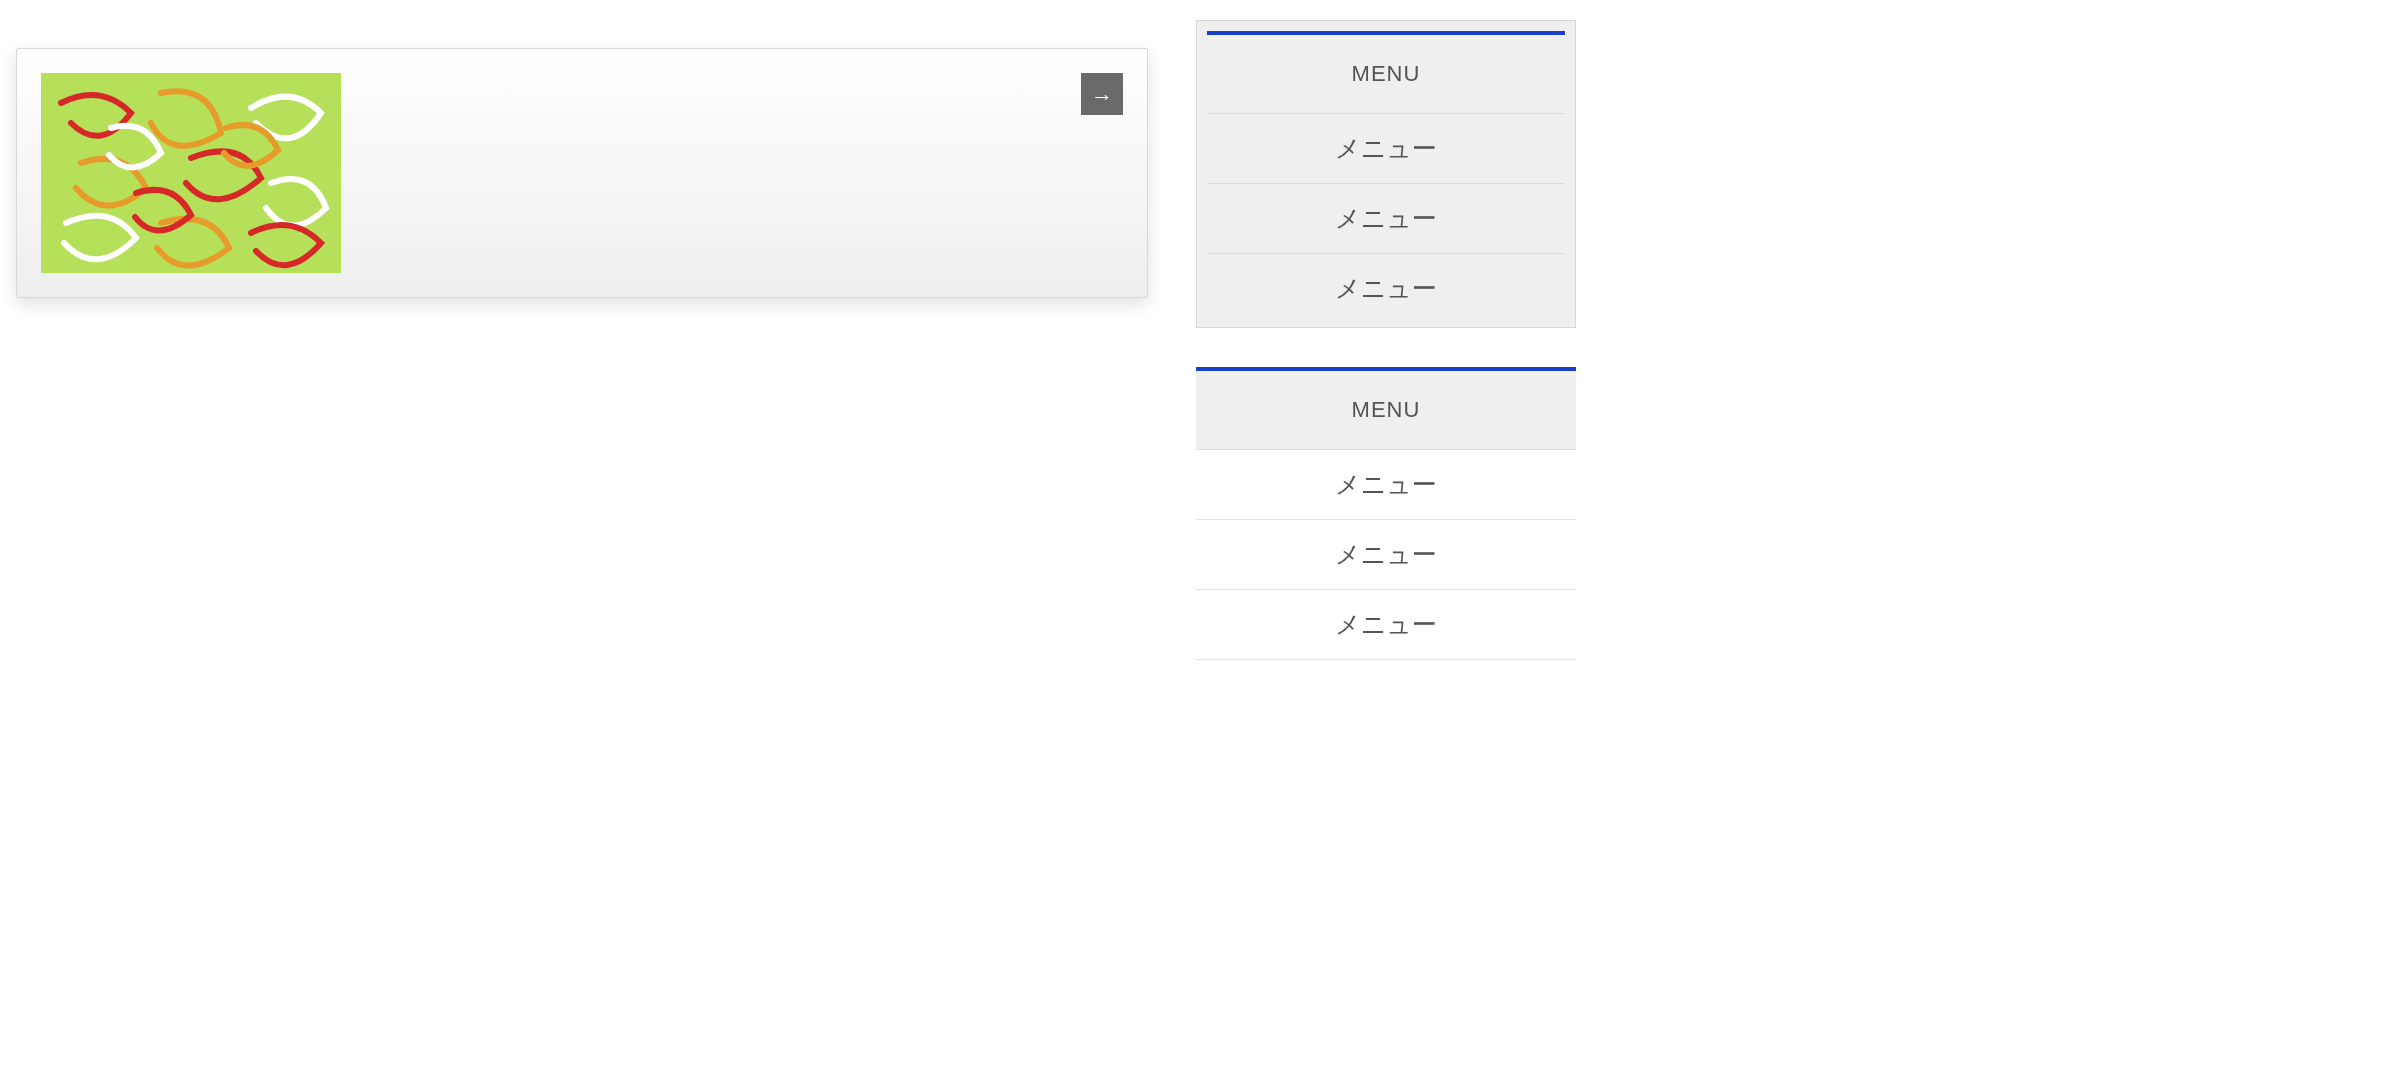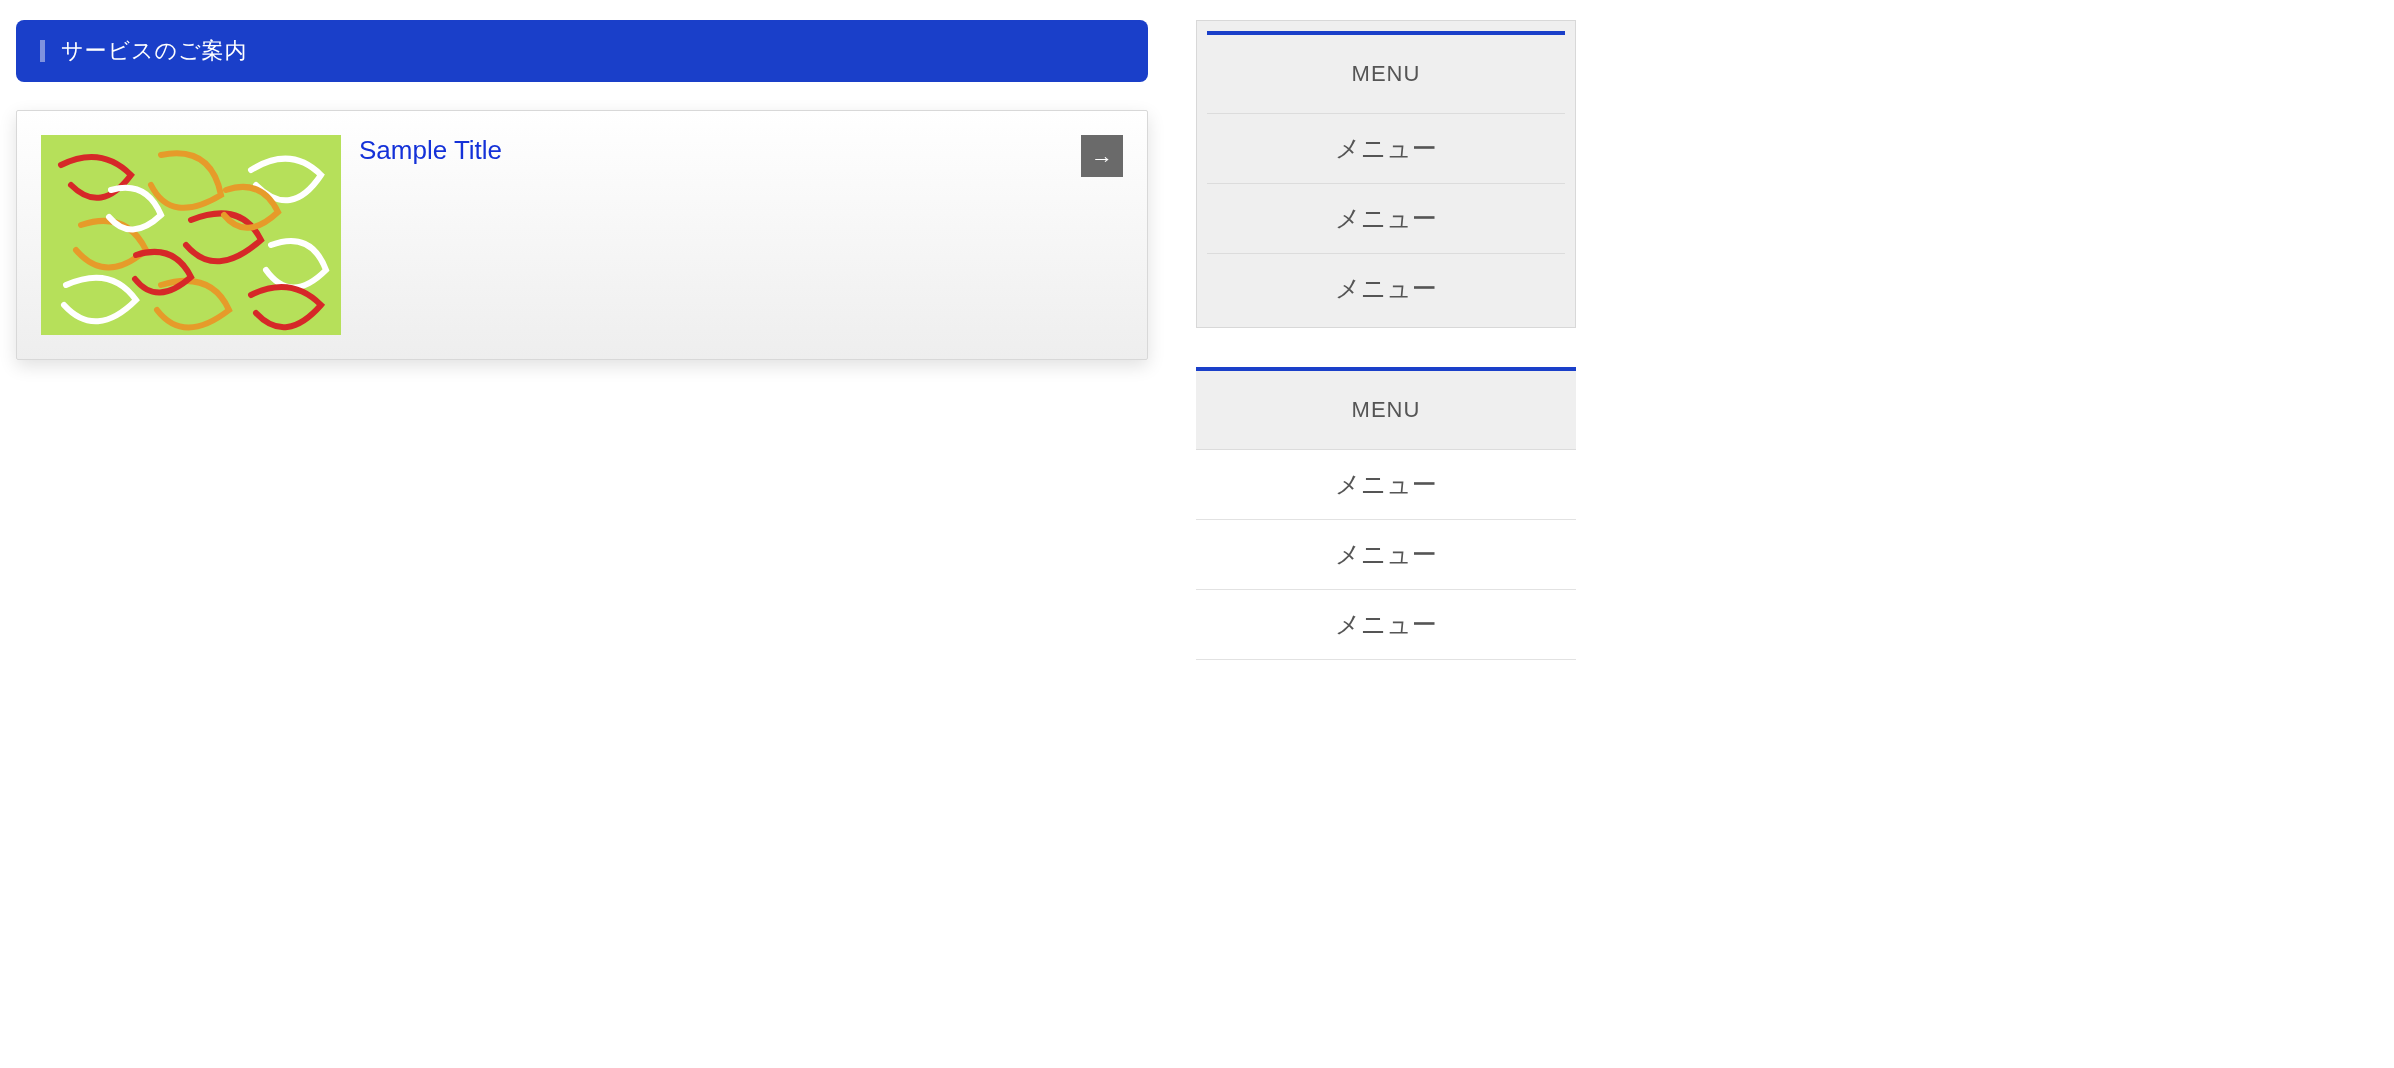--- a/index.html
+++ b/index.html
@@ -126,24 +126,20 @@
   .widget-list li:last-child { border-bottom: none; }
   .widget.plain .widget-list li {
     border-bottom: 1px solid #e2e2e2;
   }
 </style>
 </head>
 <body>
 
 <div class="page">
   <div class="main">
-    <div class="section-header">
-      <span class="marker"></span>
-      <span>サービスのご案内</span>
-    </div>
 
     <div class="card">
       <div class="card-thumb">
 
         <svg viewBox="0 0 300 200" preserveAspectRatio="xMidYMid slice">
           <rect width="300" height="200" fill="#b6e05a"></rect>
           <g stroke-width="6" fill="none" stroke-linecap="round">
             <path d="M20 30 q40 -20 70 10 q-30 40 -60 10" stroke="#d62828"></path>
             <path d="M120 20 q50 -10 60 40 q-50 30 -70 -10" stroke="#e69b2a"></path>
             <path d="M210 35 q40 -25 70 5 q-30 45 -65 10" stroke="#ffffff"></path>
@@ -153,21 +149,20 @@
             <path d="M25 150 q45 -20 70 15 q-40 40 -72 5" stroke="#ffffff"></path>
             <path d="M120 150 q50 -15 68 25 q-45 35 -72 0" stroke="#e69b2a"></path>
             <path d="M210 160 q40 -20 70 10 q-35 40 -65 8" stroke="#d62828"></path>
             <path d="M70 55 q35 -10 50 25 q-30 28 -52 2" stroke="#ffffff"></path>
             <path d="M185 55 q35 -12 52 22 q-32 30 -54 3" stroke="#e69b2a"></path>
             <path d="M95 120 q38 -12 55 22 q-34 30 -56 2" stroke="#d62828"></path>
           </g>
         </svg>
       </div>
       <div class="card-body">
-        <h3 class="card-title">Sample Title</h3>
       </div>
       <div class="card-arrow">
         <span>→</span>
       </div>
     </div>
   </div>
 
   <aside class="sidebar">
     <div class="widget">
       <div class="widget-title">MENU</div>

